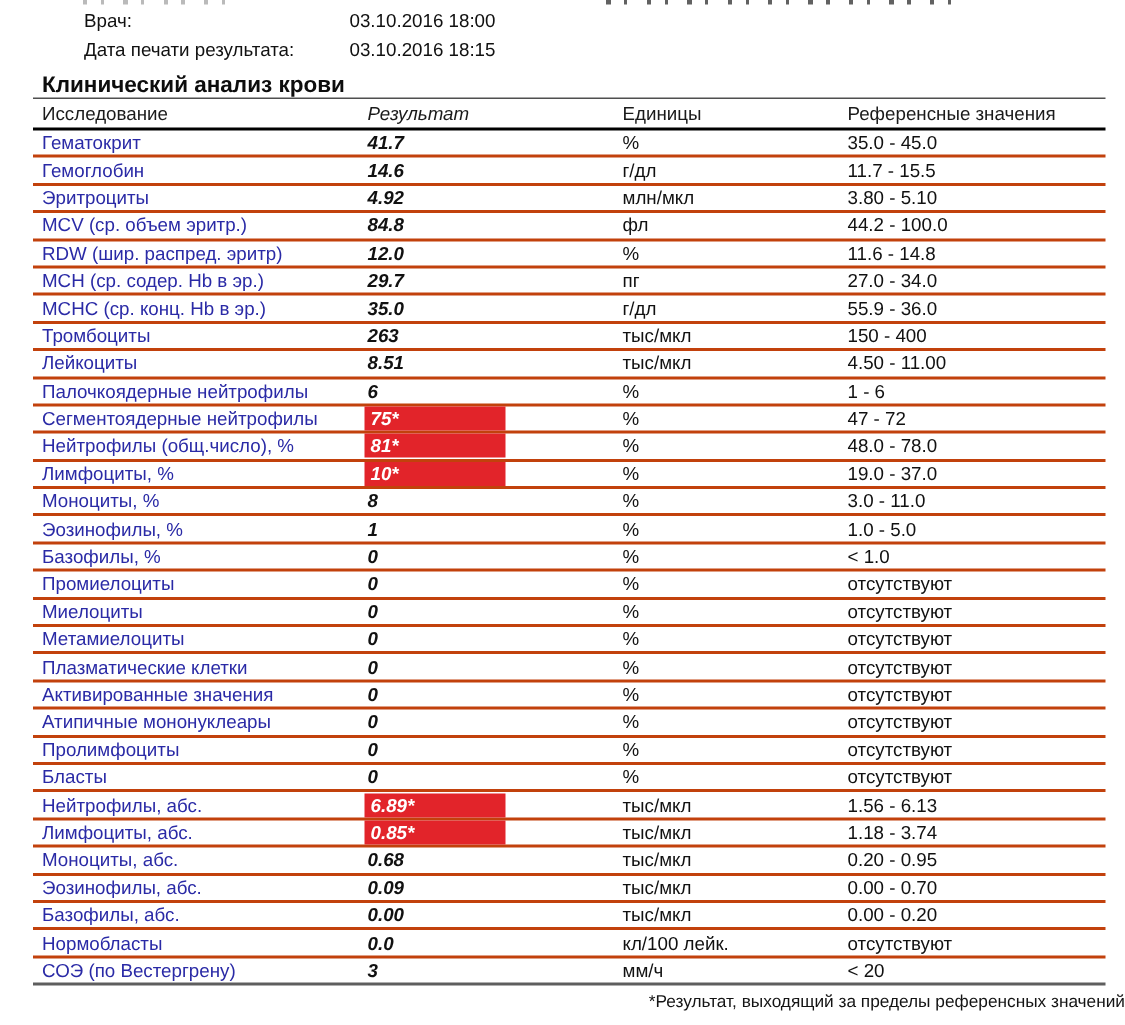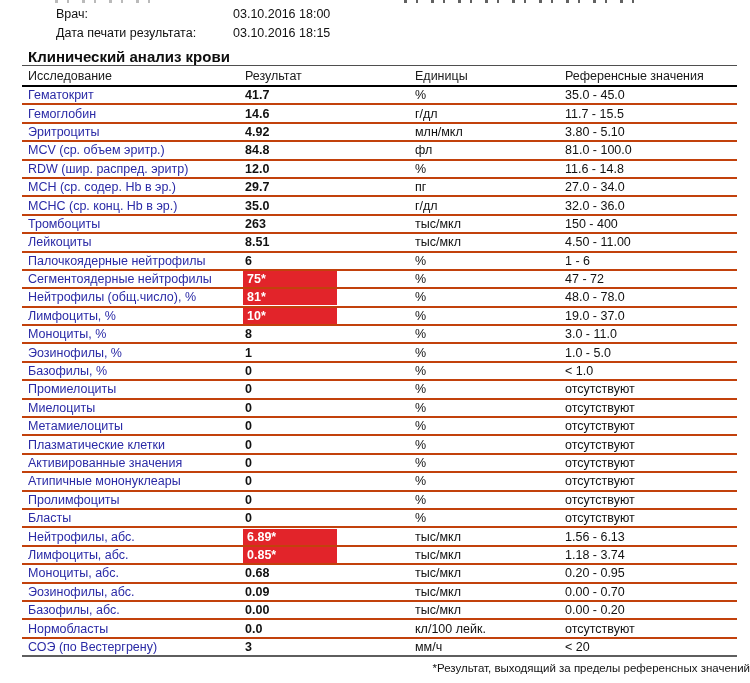--- a/index.html
+++ b/index.html
@@ -45,21 +45,21 @@
     color:#1a1a1a;
   }
   .trow {
     display:flex; align-items:center;
     height:18.4px;
     border-bottom:2px solid #c2410c;
   }
   .trow:last-child { border-bottom-color:#5e5e5e; }
 
   .c-name   { width:218px; padding-left:6px; white-space:nowrap; overflow:hidden; }
-  .c-result { width:170px; padding-left:5px; font-weight:bold; }
+  .c-result { width:170px; padding-left:5px; font-weight:bold;font-style:italic; }
   .c-units  { width:150px; padding-left:5px; }
   .c-ref    { flex:1;      padding-left:5px; }
   .thead .c-result, .thead .c-name, .thead .c-units, .thead .c-ref { font-weight:normal; }
   .trow .c-name { color:var(--accent-blue,#2a2aa6); }
 
   .flag-box {
     display:inline-block;
     width:94px; height:16px; line-height:16px;
     margin-left:-2px; padding-left:4px;
     background:var(--alert-red,#e2242a);
@@ -117,39 +117,39 @@
         <div class="trow">
           <div class="c-name">Эритроциты</div>
           <div class="c-result">4.92</div>
           <div class="c-units">млн/мкл</div>
           <div class="c-ref">3.80 - 5.10</div>
         </div>
         <div class="trow">
           <div class="c-name">MCV (ср. объем эритр.)</div>
           <div class="c-result">84.8</div>
           <div class="c-units">фл</div>
-          <div class="c-ref">81.0 - 100.0</div>
+          <div class="c-ref">44.2 - 100.0</div>
         </div>
         <div class="trow">
           <div class="c-name">RDW (шир. распред. эритр)</div>
           <div class="c-result">12.0</div>
           <div class="c-units">%</div>
           <div class="c-ref">11.6 - 14.8</div>
         </div>
         <div class="trow">
           <div class="c-name">MCH (ср. содер. Hb в эр.)</div>
           <div class="c-result">29.7</div>
           <div class="c-units">пг</div>
           <div class="c-ref">27.0 - 34.0</div>
         </div>
         <div class="trow">
           <div class="c-name">MCHC (ср. конц. Hb в эр.)</div>
           <div class="c-result">35.0</div>
           <div class="c-units">г/дл</div>
-          <div class="c-ref">32.0 - 36.0</div>
+          <div class="c-ref">55.9 - 36.0</div>
         </div>
         <div class="trow">
           <div class="c-name">Тромбоциты</div>
           <div class="c-result">263</div>
           <div class="c-units">тыс/мкл</div>
           <div class="c-ref">150 - 400</div>
         </div>
         <div class="trow">
           <div class="c-name">Лейкоциты</div>
           <div class="c-result">8.51</div>

